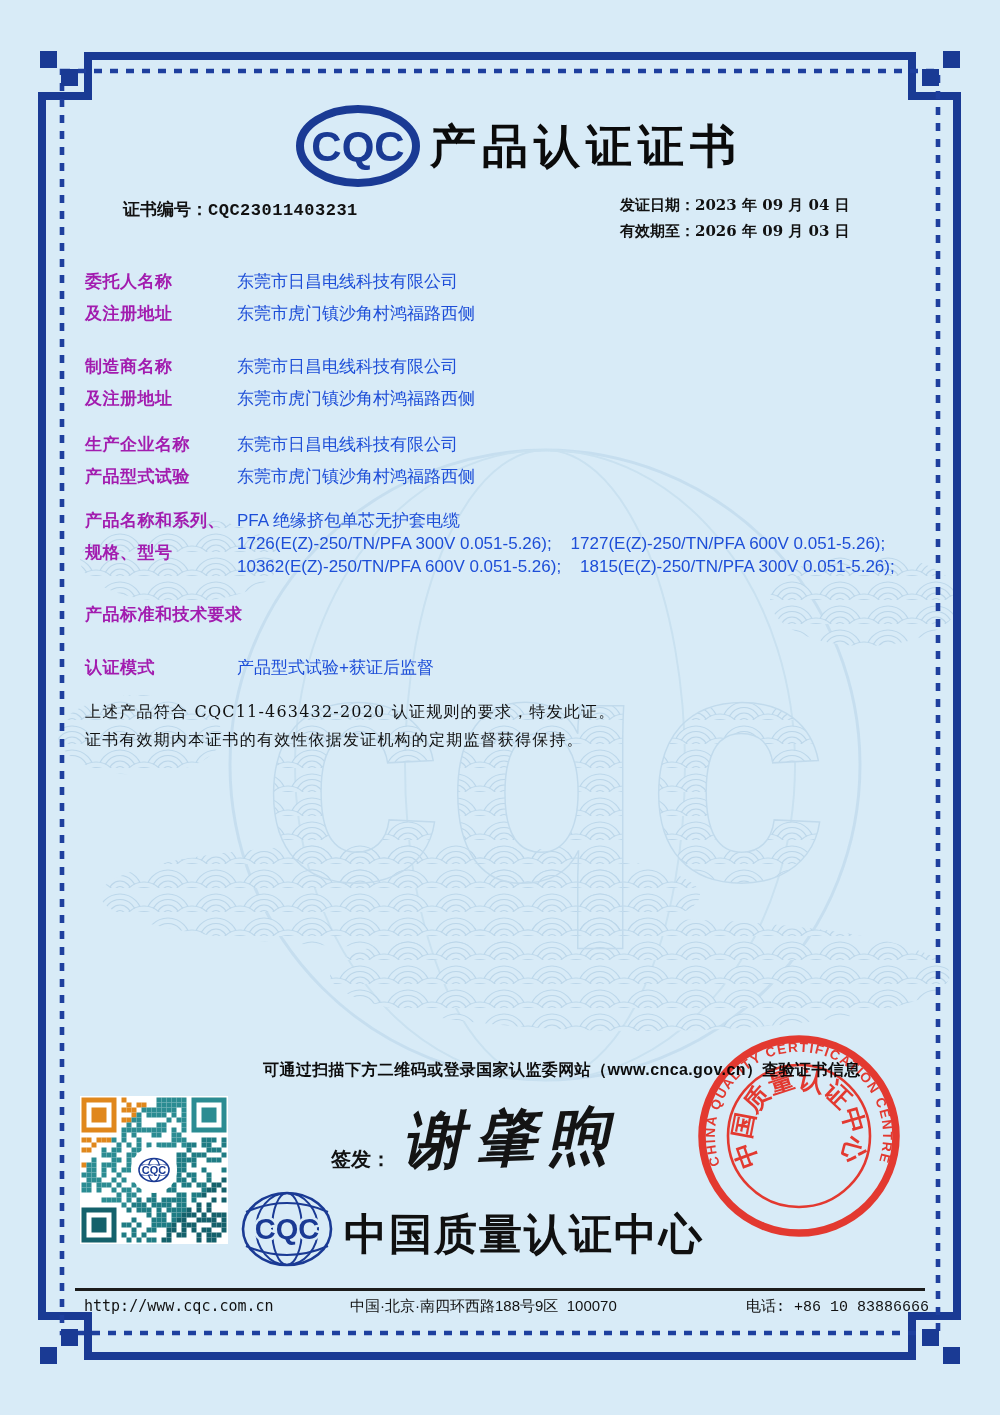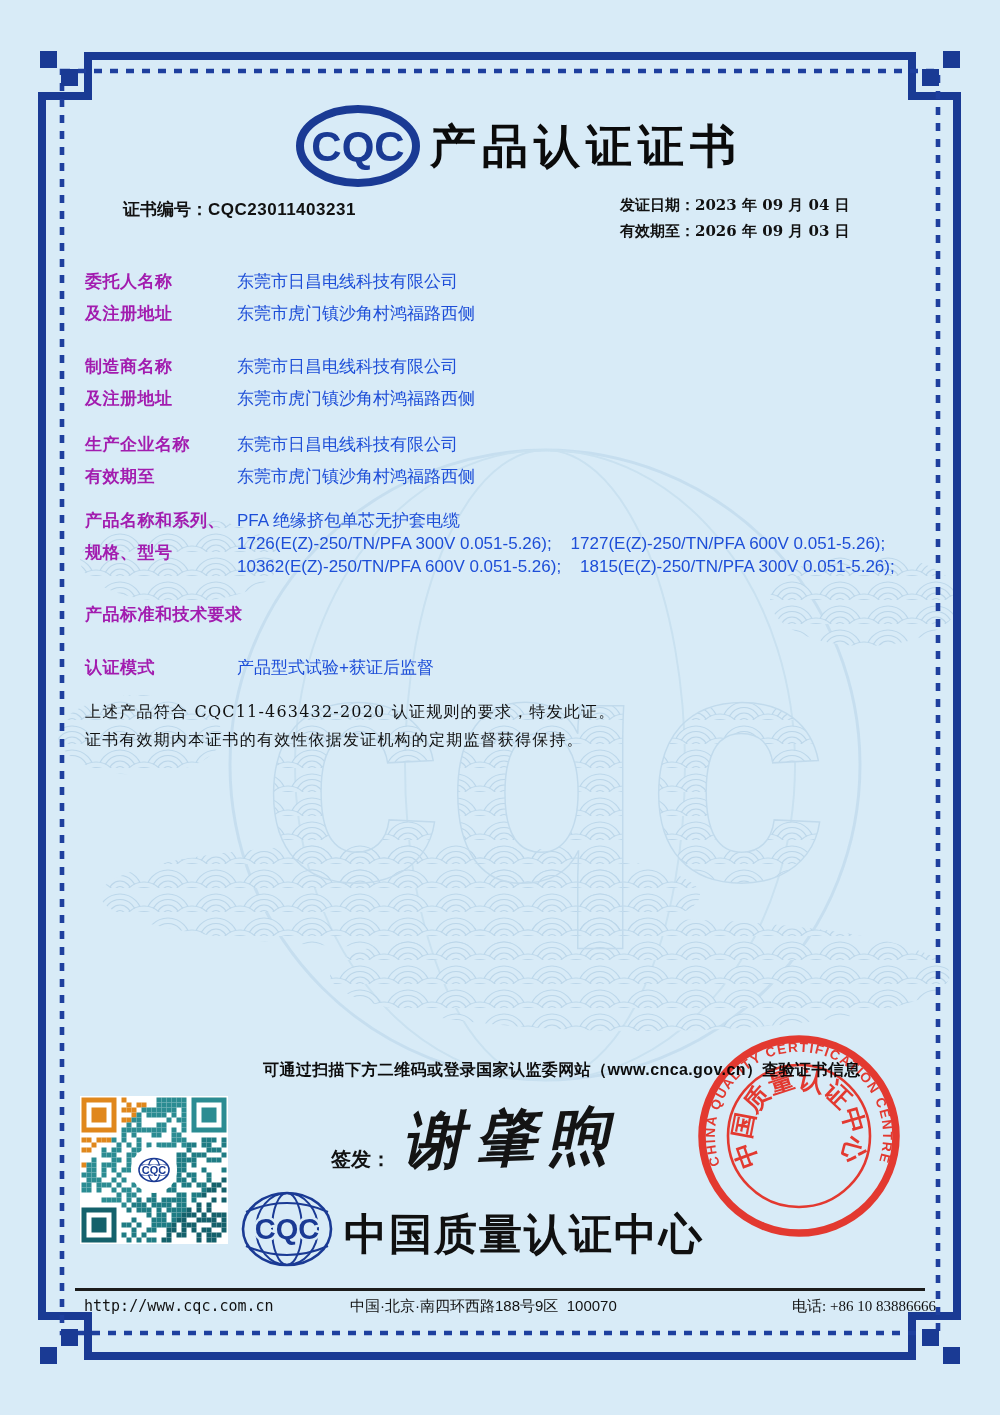--- a/index.html
+++ b/index.html
@@ -6,42 +6,42 @@
   html,body{margin:0;padding:0;background:#b9cfde;}
   .page{position:relative;width:1000px;height:1415px;margin:0 auto;background:#d8ebf7;overflow:hidden;
         font-family:"Liberation Sans","DejaVu Sans",sans-serif;color:#111;}
   .abs{position:absolute;}
   svg{display:block;}
   .bglayer{position:absolute;left:0;top:0;z-index:0;}
   .content{position:absolute;left:0;top:0;width:100%;height:100%;z-index:1;}
 
   .title{left:430px;top:116px;font-size:46px;font-weight:900;letter-spacing:6px;color:#0b0b0b;}
   .certline{left:123px;top:198px;font-size:17px;font-family:"DejaVu Serif","Liberation Serif",serif;font-weight:bold;white-space:pre;}
-  .certline .num{font-family:Liberation Sans, sans-serif;letter-spacing:.5px;}
+  .certline .num{font-family:Liberation Mono, monospace;letter-spacing:.5px;}
   .dateline{left:620px;font-size:15px;font-weight:bold;font-family:"DejaVu Serif","Liberation Serif",serif;white-space:pre;}
 
   .flabel{left:85px;font-size:17px;font-weight:bold;color:#a21caf;letter-spacing:.5px;white-space:pre;}
   .fval{left:237px;font-size:17px;color:#1d4ed8;white-space:pre;}
 
   .stmt{left:85px;font-size:16px;font-family:"DejaVu Serif","Liberation Serif",serif;font-weight:500;letter-spacing:1.2px;white-space:pre;color:#101010;text-align:center;}
 
   .note{left:263px;top:1060px;font-size:16px;font-weight:600;letter-spacing:.4px;color:#0d0d0d;}
 
   .signlabel{left:331px;top:1146px;font-size:20px;font-weight:bold;font-family:"DejaVu Serif","Liberation Serif",serif;}
   .signname{left:402px;top:1096px;font-size:62px;font-weight:700;font-style:italic;letter-spacing:10px;
             font-family:"DejaVu Serif","Liberation Serif",serif;color:#141414;transform:rotate(-2deg);}
 
   .brandname{left:344px;top:1206px;font-size:43px;font-weight:700;letter-spacing:2px;color:#101010;}
 
   .sealwrap{left:693px;top:1030px;z-index:3;mix-blend-mode:multiply;opacity:.93;}
 
   .footrule{left:75px;top:1288px;width:850px;height:3px;background:#1c1c1c;}
   .footurl{left:84px;top:1297px;font-size:15px;font-weight:normal;font-family:"DejaVu Sans Mono","Liberation Mono",monospace;}
   .footaddr{left:350px;top:1297px;font-size:15px;font-weight:400;white-space:pre;}
-  .footphone{left:792px;top:1297px;font-size:15px;font-weight:500;font-family:Liberation Serif, serif;white-space:pre;}
+  .footphone{left:746px;top:1297px;font-size:15px;font-weight:500;font-family:Liberation Mono, monospace;white-space:pre;}
 </style>
 </head>
 <body>
 
 <div class="page">
 
   <svg class="bglayer" width="1000" height="1415" viewBox="0 0 1000 1415">
     <defs>
       <pattern id="sg" width="48" height="24" patternUnits="userSpaceOnUse">
         <g stroke="#b5d2e7" stroke-width="1.2" fill="#d8ebf7">
@@ -107,21 +107,21 @@
     <div class="abs flabel" style="top:302px">及注册地址</div>
     <div class="abs fval" style="top:270px">东莞市日昌电线科技有限公司</div>
     <div class="abs fval" style="top:302px">东莞市虎门镇沙角村鸿福路西侧</div>
 
     <div class="abs flabel" style="top:355px">制造商名称</div>
     <div class="abs flabel" style="top:387px">及注册地址</div>
     <div class="abs fval" style="top:355px">东莞市日昌电线科技有限公司</div>
     <div class="abs fval" style="top:387px">东莞市虎门镇沙角村鸿福路西侧</div>
 
     <div class="abs flabel" style="top:433px">生产企业名称</div>
-    <div class="abs flabel" style="top:465px">有效期至</div>
+    <div class="abs flabel" style="top:465px">产品型式试验</div>
     <div class="abs fval" style="top:433px">东莞市日昌电线科技有限公司</div>
     <div class="abs fval" style="top:465px">东莞市虎门镇沙角村鸿福路西侧</div>
 
     <div class="abs flabel" style="top:509px">产品名称和系列、</div>
     <div class="abs flabel" style="top:541px">规格、型号</div>
     <div class="abs fval" style="top:509px">PFA 绝缘挤包单芯无护套电缆</div>
     <div class="abs fval" style="top:534px">1726(E(Z)-250/TN/PFA 300V 0.051-5.26);    1727(E(Z)-250/TN/PFA 600V 0.051-5.26);</div>
     <div class="abs fval" style="top:557px">10362(E(Z)-250/TN/PFA 600V 0.051-5.26);    1815(E(Z)-250/TN/PFA 300V 0.051-5.26);</div>
 
     <div class="abs flabel" style="top:603px">产品标准和技术要求</div>

